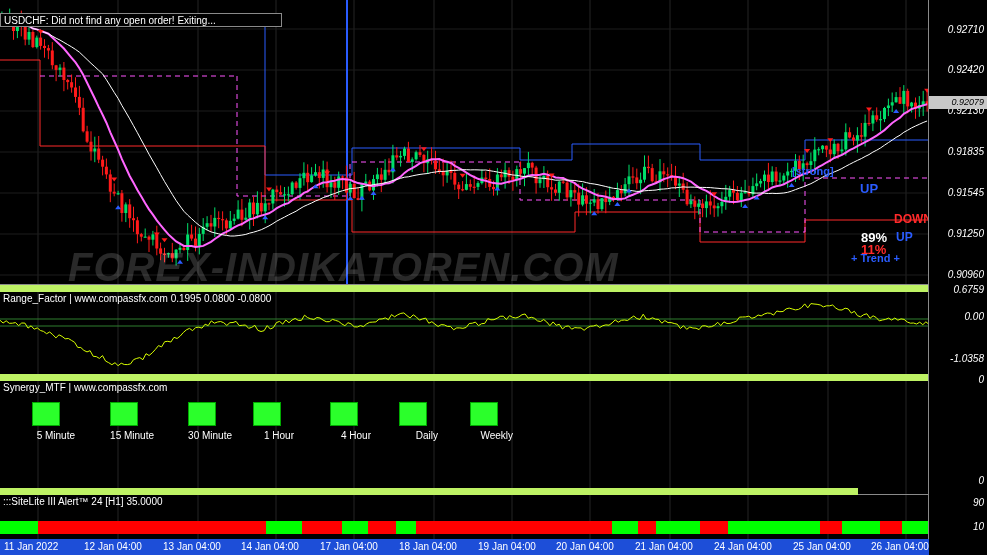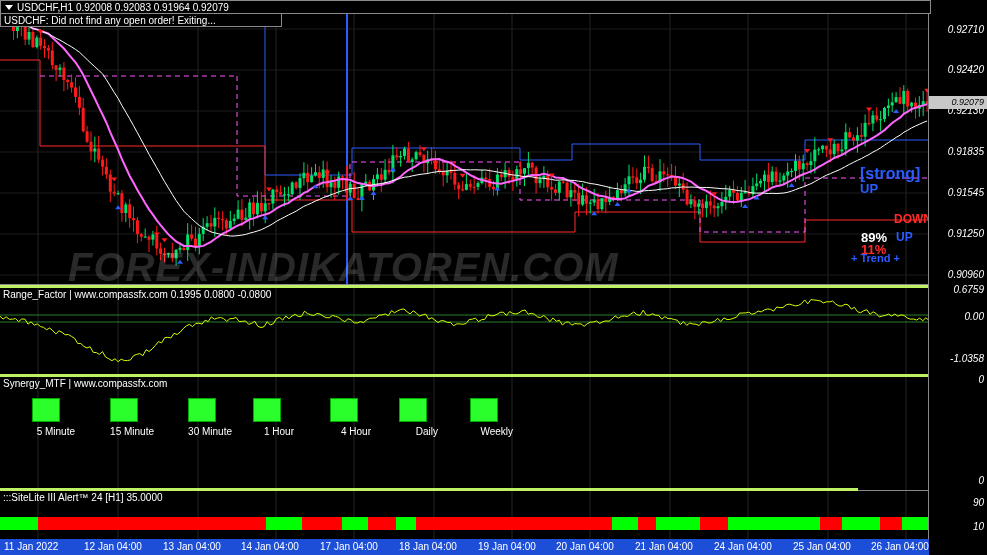--- a/index.html
+++ b/index.html
@@ -1,19 +1,19 @@
 <!DOCTYPE html>
 <html><head>
 <meta charset="utf-8">
 <style>
   html,body{margin:0;padding:0;background:#000;}
   body{width:987px;height:555px;overflow:hidden;font-family:"Liberation Sans",sans-serif;}
   #app{position:relative;width:987px;height:555px;background:#000;color:#fff;}
 
-  .panel{position:absolute;left:0;background:#000;border-top:3px solid #bef264;border-bottom:1px solid #8a8a8a;}
+  .panel{position:absolute;left:0;background:#000;border-top:7px solid #bef264;border-bottom:1px solid #8a8a8a;}
 
   .hdr{position:absolute;left:3px;font-size:10px;color:#fff;white-space:nowrap;z-index:40;}
 
   .priceaxis{position:absolute;right:0;top:0;width:58px;height:555px;background:#000;border-left:1px solid #8a8a8a;z-index:30;font-style:italic;}
   .pl{position:absolute;right:3px;font-size:10px;color:#fff;text-align:right;white-space:nowrap;}
 
   .timeaxis{position:absolute;left:0;bottom:0;width:929px;height:16px;background:#1d4ed8;z-index:30;}
   .tl{position:absolute;top:2px;font-size:10px;color:#fff;white-space:nowrap;}
 
   .wm{position:absolute;left:68px;top:245px;width:880px;font-size:40px;font-weight:bold;font-style:italic;
@@ -627,33 +627,29 @@
           <path d="M807.1,153.1 l-3,-4 l6,0 z" fill="#ff1a1a"></path>
           <path d="M830.3,142.2 l-3,-4 l6,0 z" fill="#ff1a1a"></path>
           <path d="M869.0,111.6 l-3,-4 l6,0 z" fill="#ff1a1a"></path>
           <path d="M896.1,109.1 l-3,4 l6,0 z" fill="#2a5cff"></path>
           <path d="M927.1,92.7 l-3,-4 l6,0 z" fill="#ff1a1a"></path>
         </g>
     </svg>
 
     <div class="wm">FOREX-INDIKATOREN.COM</div>
 
-    <div class="ann" style="left:860px;top:165px;color:#2a5cff;font-size:16px;">[strong]</div>
+    <div class="ann" style="left:792px;top:165px;color:#2a5cff;font-size:11px;">[strong]</div>
     <div class="ann" style="left:860px;top:181px;color:#2a5cff;font-size:13px;">UP</div>
     <div class="ann" style="left:861px;top:212px;color:#ff2a2a;font-size:13px;margin-top:30px;">11%</div>
     <div class="ann" style="left:894px;top:212px;color:#ff2a2a;font-size:12px;">DOWN</div>
     <div class="ann" style="left:861px;top:230px;color:#ffffff;font-size:13px;">89%</div>
     <div class="ann" style="left:896px;top:230px;color:#2a5cff;font-size:12px;">UP</div>
     <div class="ann" style="left:851px;top:252px;color:#2a5cff;font-size:11px;">+ Trend +</div>
   </div>
 
-  <div class="titlebar">
-    <span class="caret"></span>
-    <span class="hdr" style="left:16px;top:1px;">USDCHF,H1   0.92008 0.92083 0.91964 0.92079</span>
-  </div>
   <div class="alertbar">
     <span class="hdr" style="left:3px;top:1px;text-align:center;">USDCHF: Did not find any open order! Exiting...</span>
   </div>
 
   <div class="panel" style="top:285px;width:929px;height:88px;">
     <svg width="929" height="88" viewBox="0 0 929 88">
       <g stroke="#242424" stroke-width="1">
         <line x1="38" y1="0" x2="38" y2="88"></line>
           <line x1="118" y1="0" x2="118" y2="88"></line>
         <line x1="198" y1="0" x2="198" y2="88"></line>

